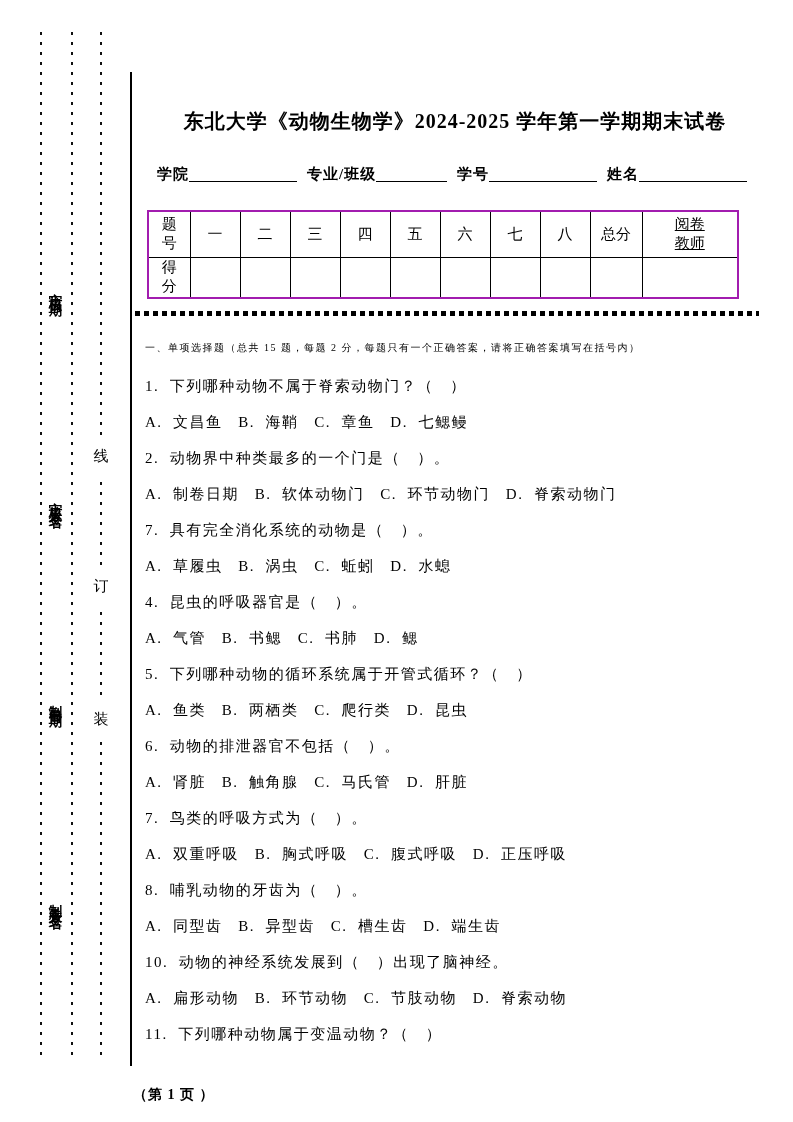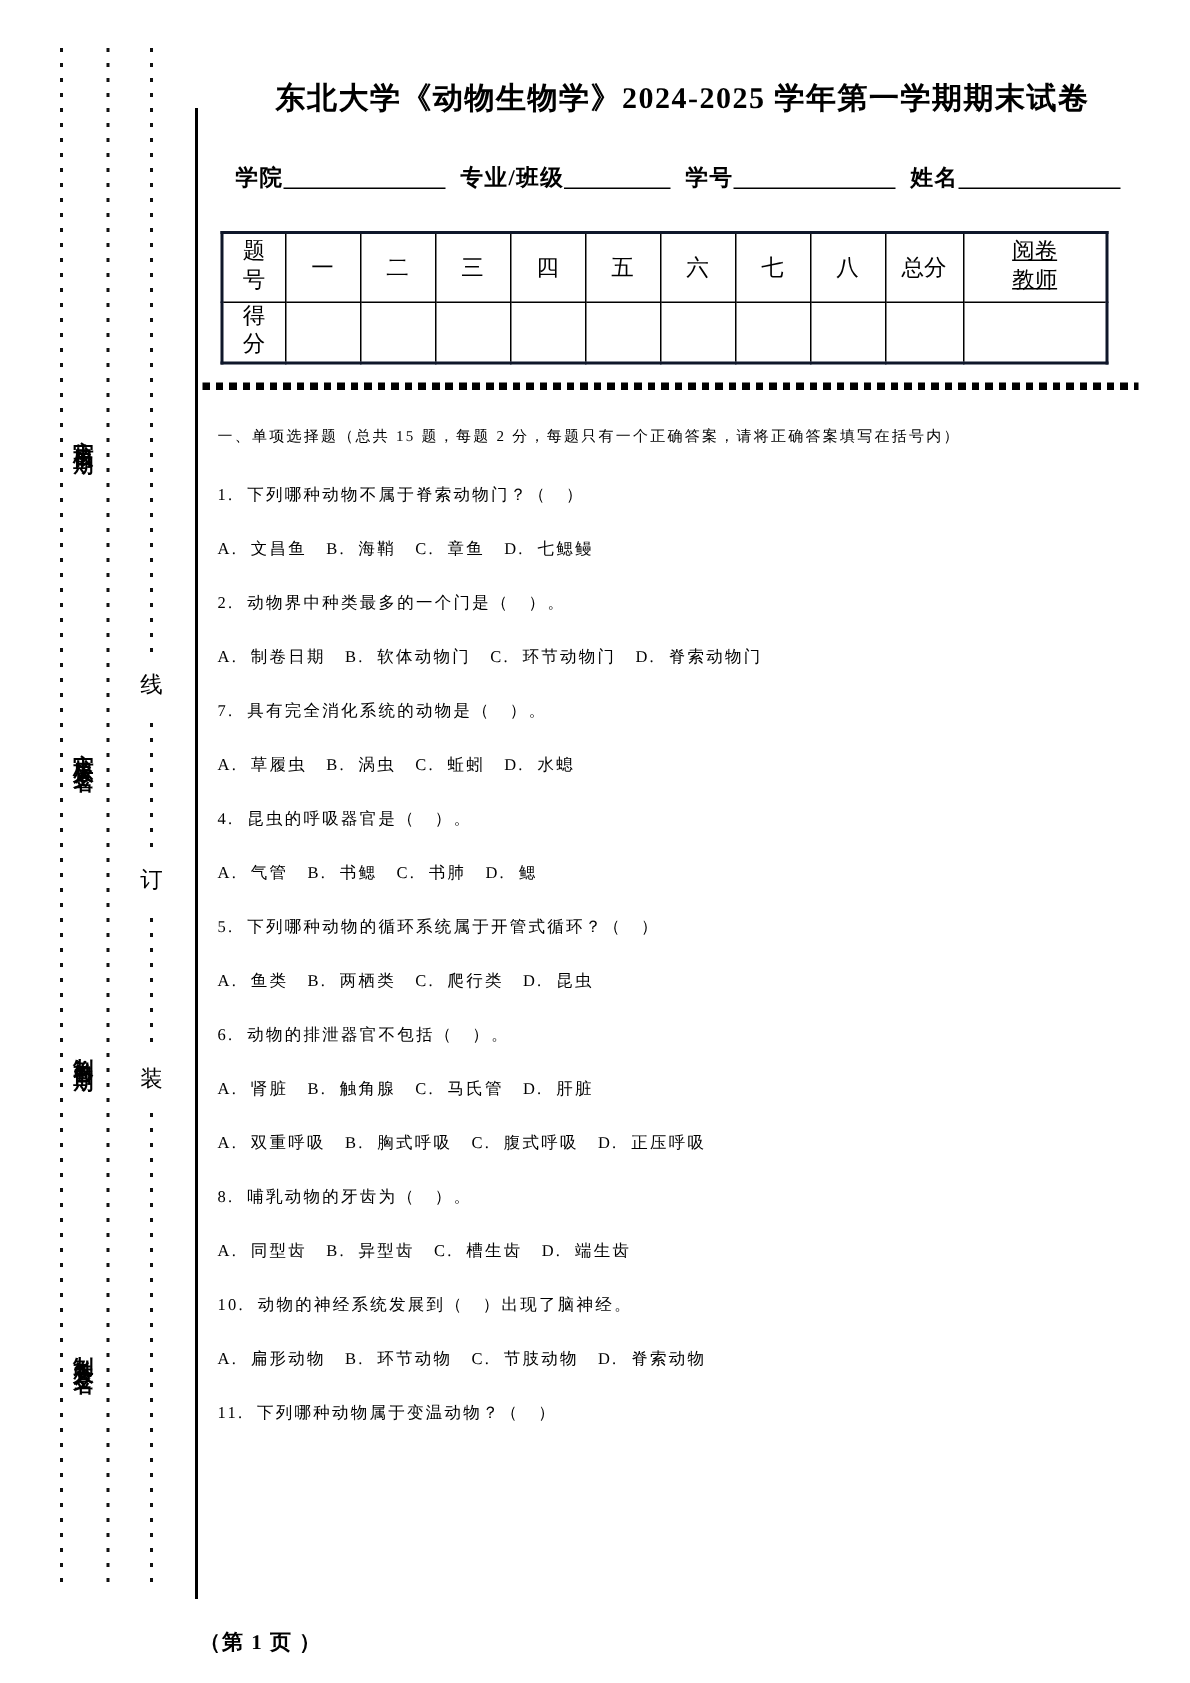--- a/index.html
+++ b/index.html
@@ -39,57 +39,57 @@
 
   .main-border {
     position:absolute; left:130px; top:72px; height:994px; width:0;
     border-left:2px solid #000;
   }
 
   
   .main { position:absolute; left:133px; top:0; width:644px; height:1122px; }
 
   .title {
-    margin-top:52px; text-align:center;
+    margin-top:108px; text-align:center;
     font-size:20px; font-weight:bold; letter-spacing:1px;
   }
 
   .info-row {
     margin:30px 30px 0 24px; display:flex; align-items:flex-end;
     font-size:15px; letter-spacing:1px;
   }
   .info-group { display:flex; flex:1; }
   .info-group + .info-group { margin-left:10px; }
   .info-label { white-space:nowrap; font-weight:bold; }
   .blank { flex:1; border-bottom:1.5px solid #000; height:17px; min-width:60px; }
 
   .score-table {
     margin:26px 0 0 14px; border-collapse:collapse; table-layout:fixed;
-    width:592px; border:2px solid #0f172a;
+    width:592px; border:2px solid #a21caf;
   }
   .score-table td {
     border:1px solid #000; text-align:center; vertical-align:middle;
     font-size:15px; padding:0;
   }
   .tr-head td { height:46px; }
   .tr-score td { height:40px; }
   .wrap-1 { display:inline-block; width:1.1em; word-break:break-all; line-height:1.3; }
   .wrap-2 { display:inline-block; width:2.15em; word-break:break-all; line-height:1.3;text-decoration:underline; }
 
   .sep {
     margin:12px 0 0 2px; width:624px; height:5px;
     background:repeating-linear-gradient(90deg,#000 0 5px,transparent 5px 9px);
   }
 
   .section-heading {
     margin:20px 26px 0 12px; font-size:10px; line-height:24px; letter-spacing:1.5px;
     white-space:pre-wrap;
   }
 
-  .questions { margin:2px 26px 0 12px; font-size:11px; letter-spacing:1.5px; }
+  .questions { margin:2px 26px 0 12px; font-size:15px; letter-spacing:1.5px; }
   .q-line, .opt-line { margin:16px 0; line-height:20px; white-space:pre-wrap; }
 
   .footer {
     position:absolute; left:0; right:30px; top:1086px; 
     font-weight:bold; font-size:14px; letter-spacing:1px;
   }
 </style>
 </head>
 <body>
 
@@ -200,20 +200,21 @@
       </div>
       <div class="q-block">
         <div class="q-line">5.  下列哪种动物的循环系统属于开管式循环？（　）</div>
         <div class="opt-line">A.  鱼类   B.  两栖类   C.  爬行类   D.  昆虫</div>
       </div>
       <div class="q-block">
         <div class="q-line">6.  动物的排泄器官不包括（　）。</div>
         <div class="opt-line">A.  肾脏   B.  触角腺   C.  马氏管   D.  肝脏</div>
       </div>
       <div class="q-block">
+        <div class="q-line">7.  鸟类的呼吸方式为（　）。</div>
         <div class="opt-line">A.  双重呼吸   B.  胸式呼吸   C.  腹式呼吸   D.  正压呼吸</div>
       </div>
       <div class="q-block">
         <div class="q-line">8.  哺乳动物的牙齿为（　）。</div>
         <div class="opt-line">A.  同型齿   B.  异型齿   C.  槽生齿   D.  端生齿</div>
       </div>
       <div class="q-block">
         <div class="q-line">10.  动物的神经系统发展到（　）出现了脑神经。</div>
         <div class="opt-line">A.  扁形动物   B.  环节动物   C.  节肢动物   D.  脊索动物</div>
       </div>

